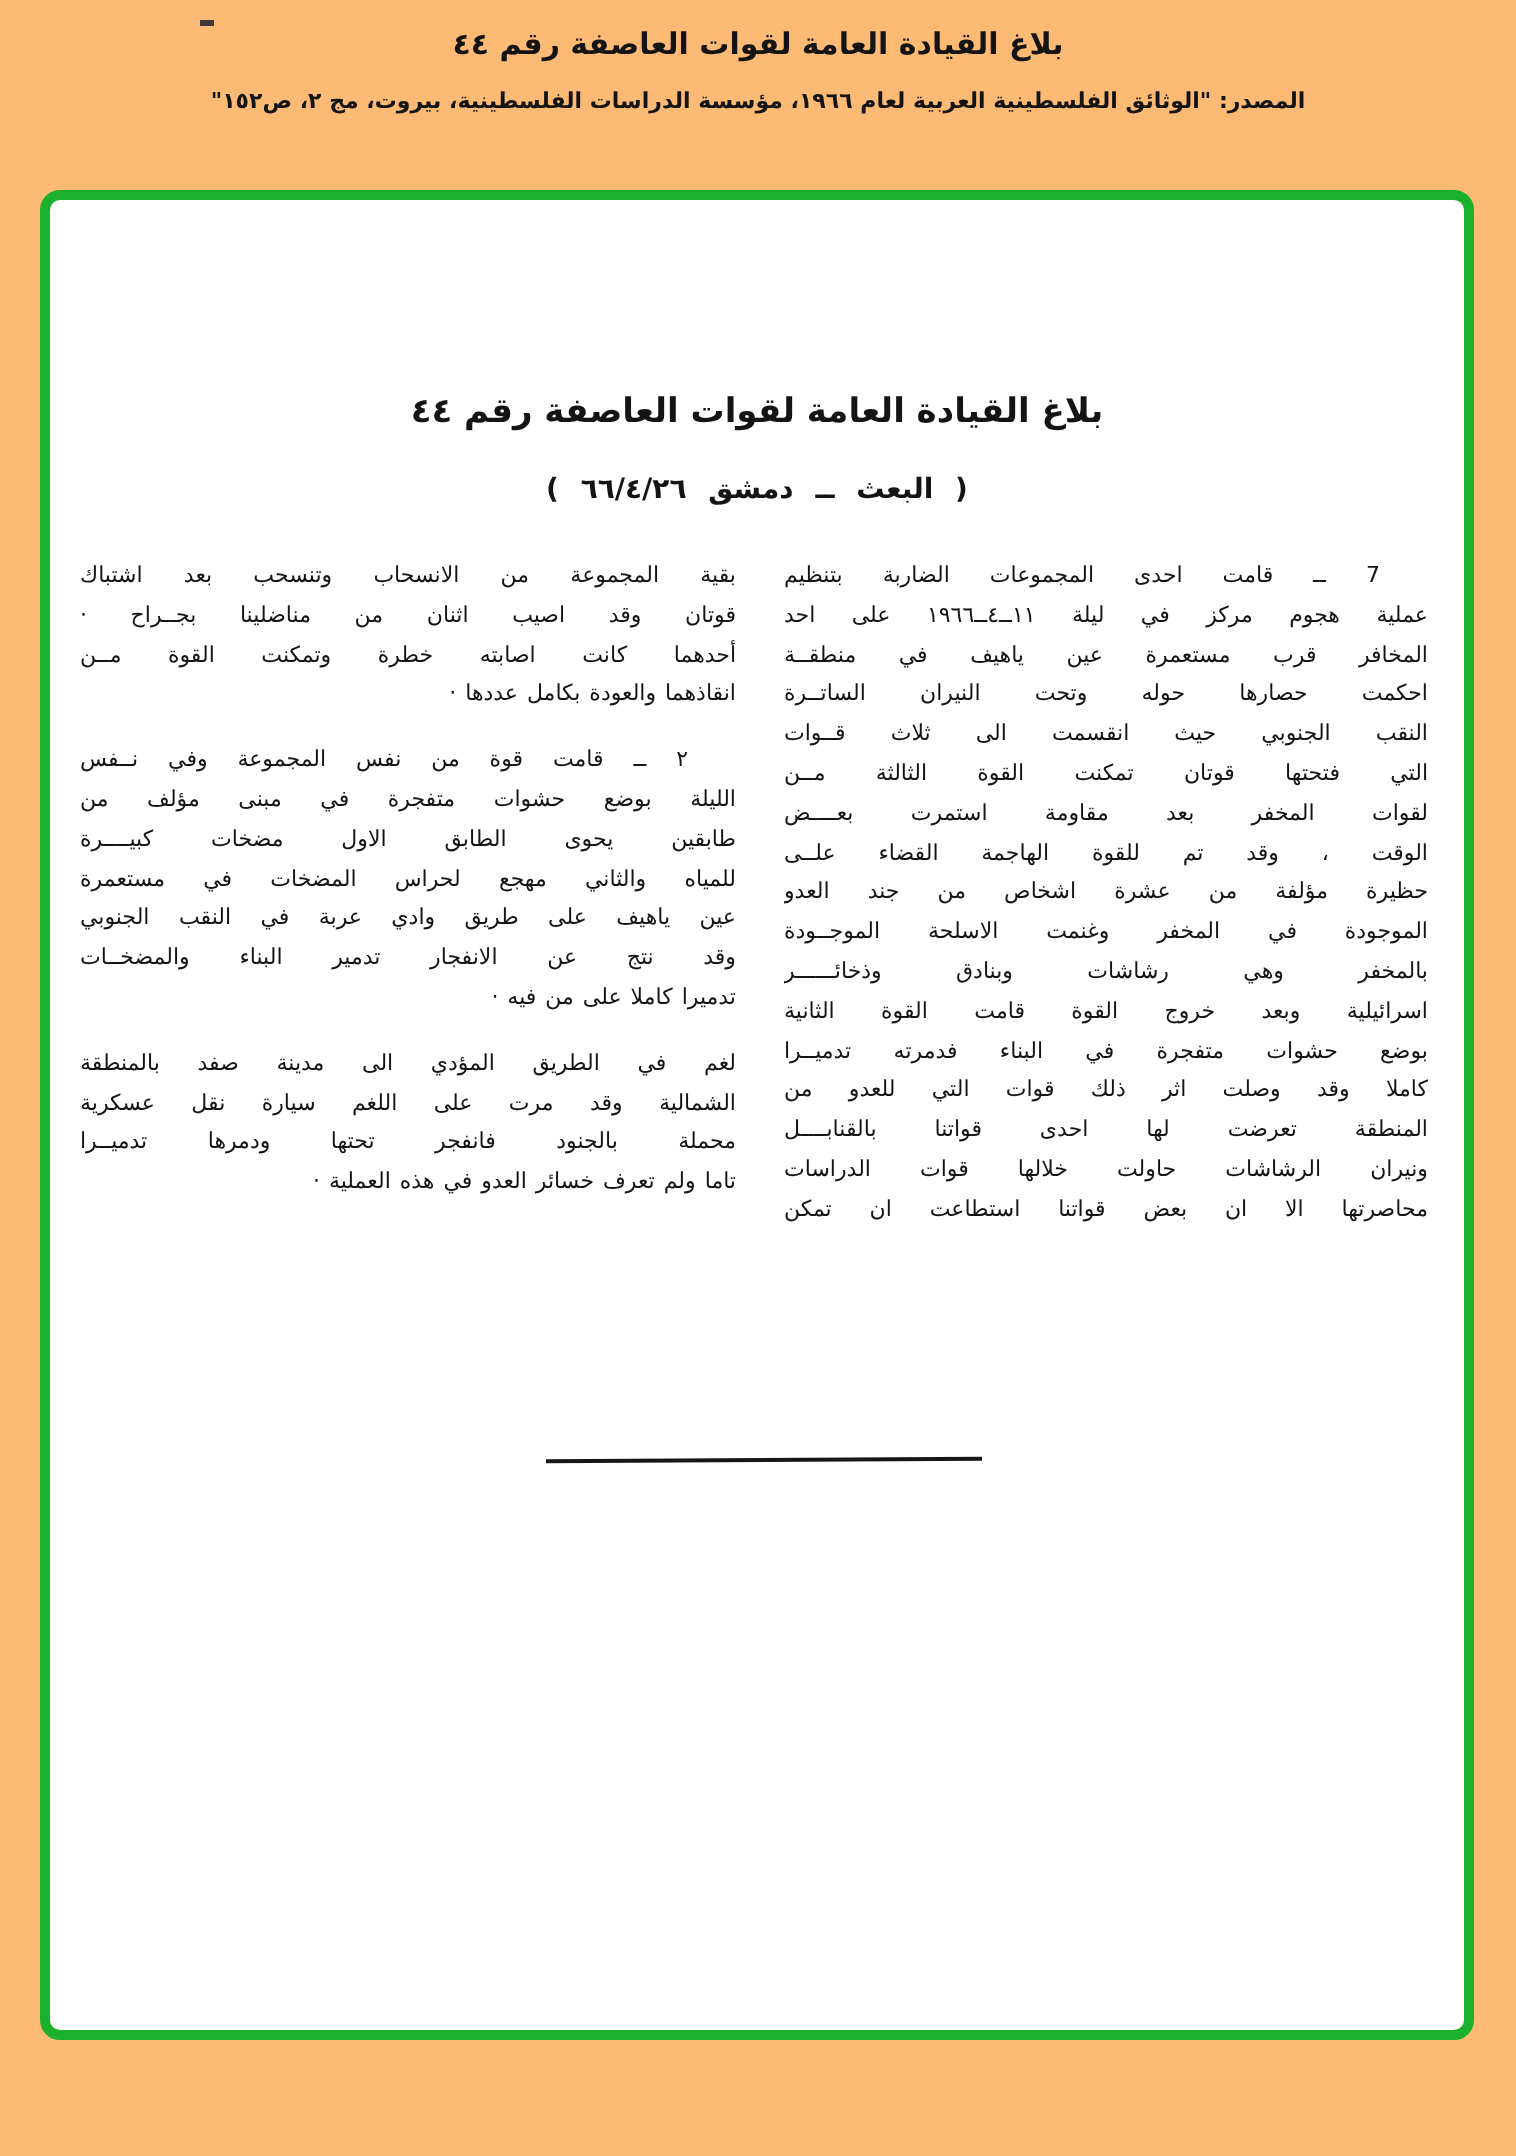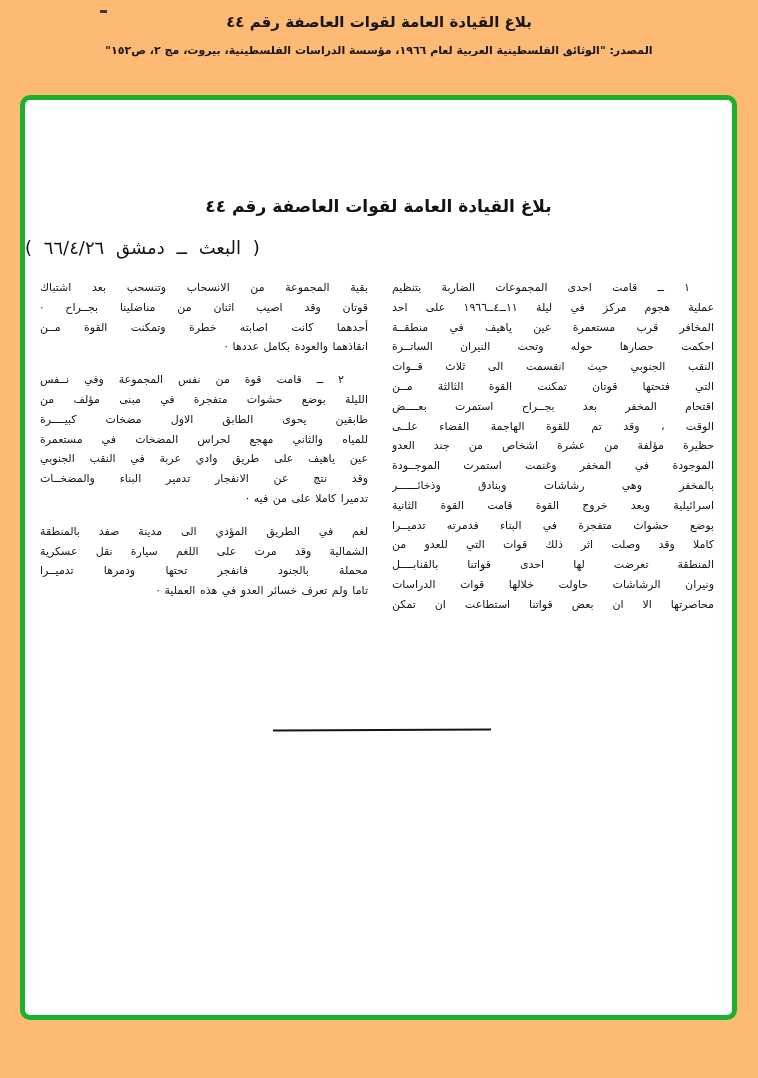--- a/index.html
+++ b/index.html
@@ -13,22 +13,22 @@
                font-size:15px; font-weight:bold; direction:rtl; letter-spacing:0.2px; }
   .hdr-source { position:absolute; top:44px; left:0; width:100%; text-align:center;
                 font-size:11px; font-weight:bold; direction:rtl; }
 
   .frame { position:absolute; left:20px; top:95px; width:707px; height:915px;
            border:5px solid var(--green); border-radius:10px; background:#fff; }
 
   .doc { position:absolute; inset:0; direction:rtl; }
   .doc-title { position:absolute; top:96px; left:0; width:100%; text-align:center;
                font-size:17px; font-weight:bold; letter-spacing:0.3px; }
-  .doc-subtitle { position:absolute; top:137px; left:0; width:100%; text-align:left;
-                  font-size:18px; font-weight:normal; word-spacing:6px; }
+  .doc-subtitle { position:absolute; top:137px; left:0; width:100%; text-align:center;
+                  font-size:14px; font-weight:bold; word-spacing:6px; }
 
   .cols { position:absolute; top:178px; right:18px; display:flex; gap:24px; direction:rtl; }
   .col-first { width:322px; }
   .col-second { width:328px; }
 
   .para + .para { margin-top:13px; }
   .line { font-size:11px; font-weight:normal; line-height:19.8px; height:19.8px;
           text-align:justify; text-align-last:justify; overflow:hidden;
           word-spacing:1px; }
   .line.indent { padding-right:24px; }
@@ -47,30 +47,30 @@
   <div class="hdr-source">المصدر: "الوثائق الفلسطينية العربية لعام ١٩٦٦، مؤسسة الدراسات الفلسطينية، بيروت، مج ٢، ص١٥٢"</div>
 
   <div class="frame">
     <div class="doc">
       <div class="doc-title">بلاغ القيادة العامة لقوات العاصفة رقم ٤٤</div>
       <div class="doc-subtitle">( البعث ــ دمشق ٦٦/٤/٢٦ )</div>
 
       <div class="cols">
         <div class="col-first">
             <div class="para">
-              <div class="line indent">١ ــ قامت احدى المجموعات الضاربة بتنظيم</div>
+              <div class="line indent">7 ــ قامت احدى المجموعات الضاربة بتنظيم</div>
               <div class="line">عملية هجوم مركز في ليلة ١١ــ٤ــ١٩٦٦ على احد</div>
               <div class="line">المخافر قرب مستعمرة عين ياهيف في منطقــة</div>
               <div class="line">احكمت حصارها حوله وتحت النيران الساتــرة</div>
               <div class="line">النقب الجنوبي حيث انقسمت الى ثلاث قــوات</div>
               <div class="line">التي فتحتها قوتان تمكنت القوة الثالثة مــن</div>
-              <div class="line">اقتحام المخفر بعد بجــراح استمرت بعــــض</div>
+              <div class="line">لقوات المخفر بعد مقاومة استمرت بعــــض</div>
               <div class="line">الوقت ، وقد تم للقوة الهاجمة القضاء علــى</div>
               <div class="line">حظيرة مؤلفة من عشرة اشخاص من جند العدو</div>
-              <div class="line">الموجودة في المخفر وغنمت استمرت الموجــودة</div>
+              <div class="line">الموجودة في المخفر وغنمت الاسلحة الموجــودة</div>
               <div class="line">بالمخفر وهي رشاشات وبنادق وذخائــــــر</div>
               <div class="line">اسرائيلية وبعد خروج القوة قامت القوة الثانية</div>
               <div class="line">بوضع حشوات متفجرة في البناء فدمرته تدميــرا</div>
               <div class="line">كاملا وقد وصلت اثر ذلك قوات التي للعدو من</div>
               <div class="line">المنطقة تعرضت لها احدى قواتنا بالقنابــــل</div>
               <div class="line">ونيران الرشاشات حاولت خلالها قوات الدراسات</div>
               <div class="line">محاصرتها الا ان بعض قواتنا استطاعت ان تمكن</div>
             </div>
           </div>
         <div class="col-second">

